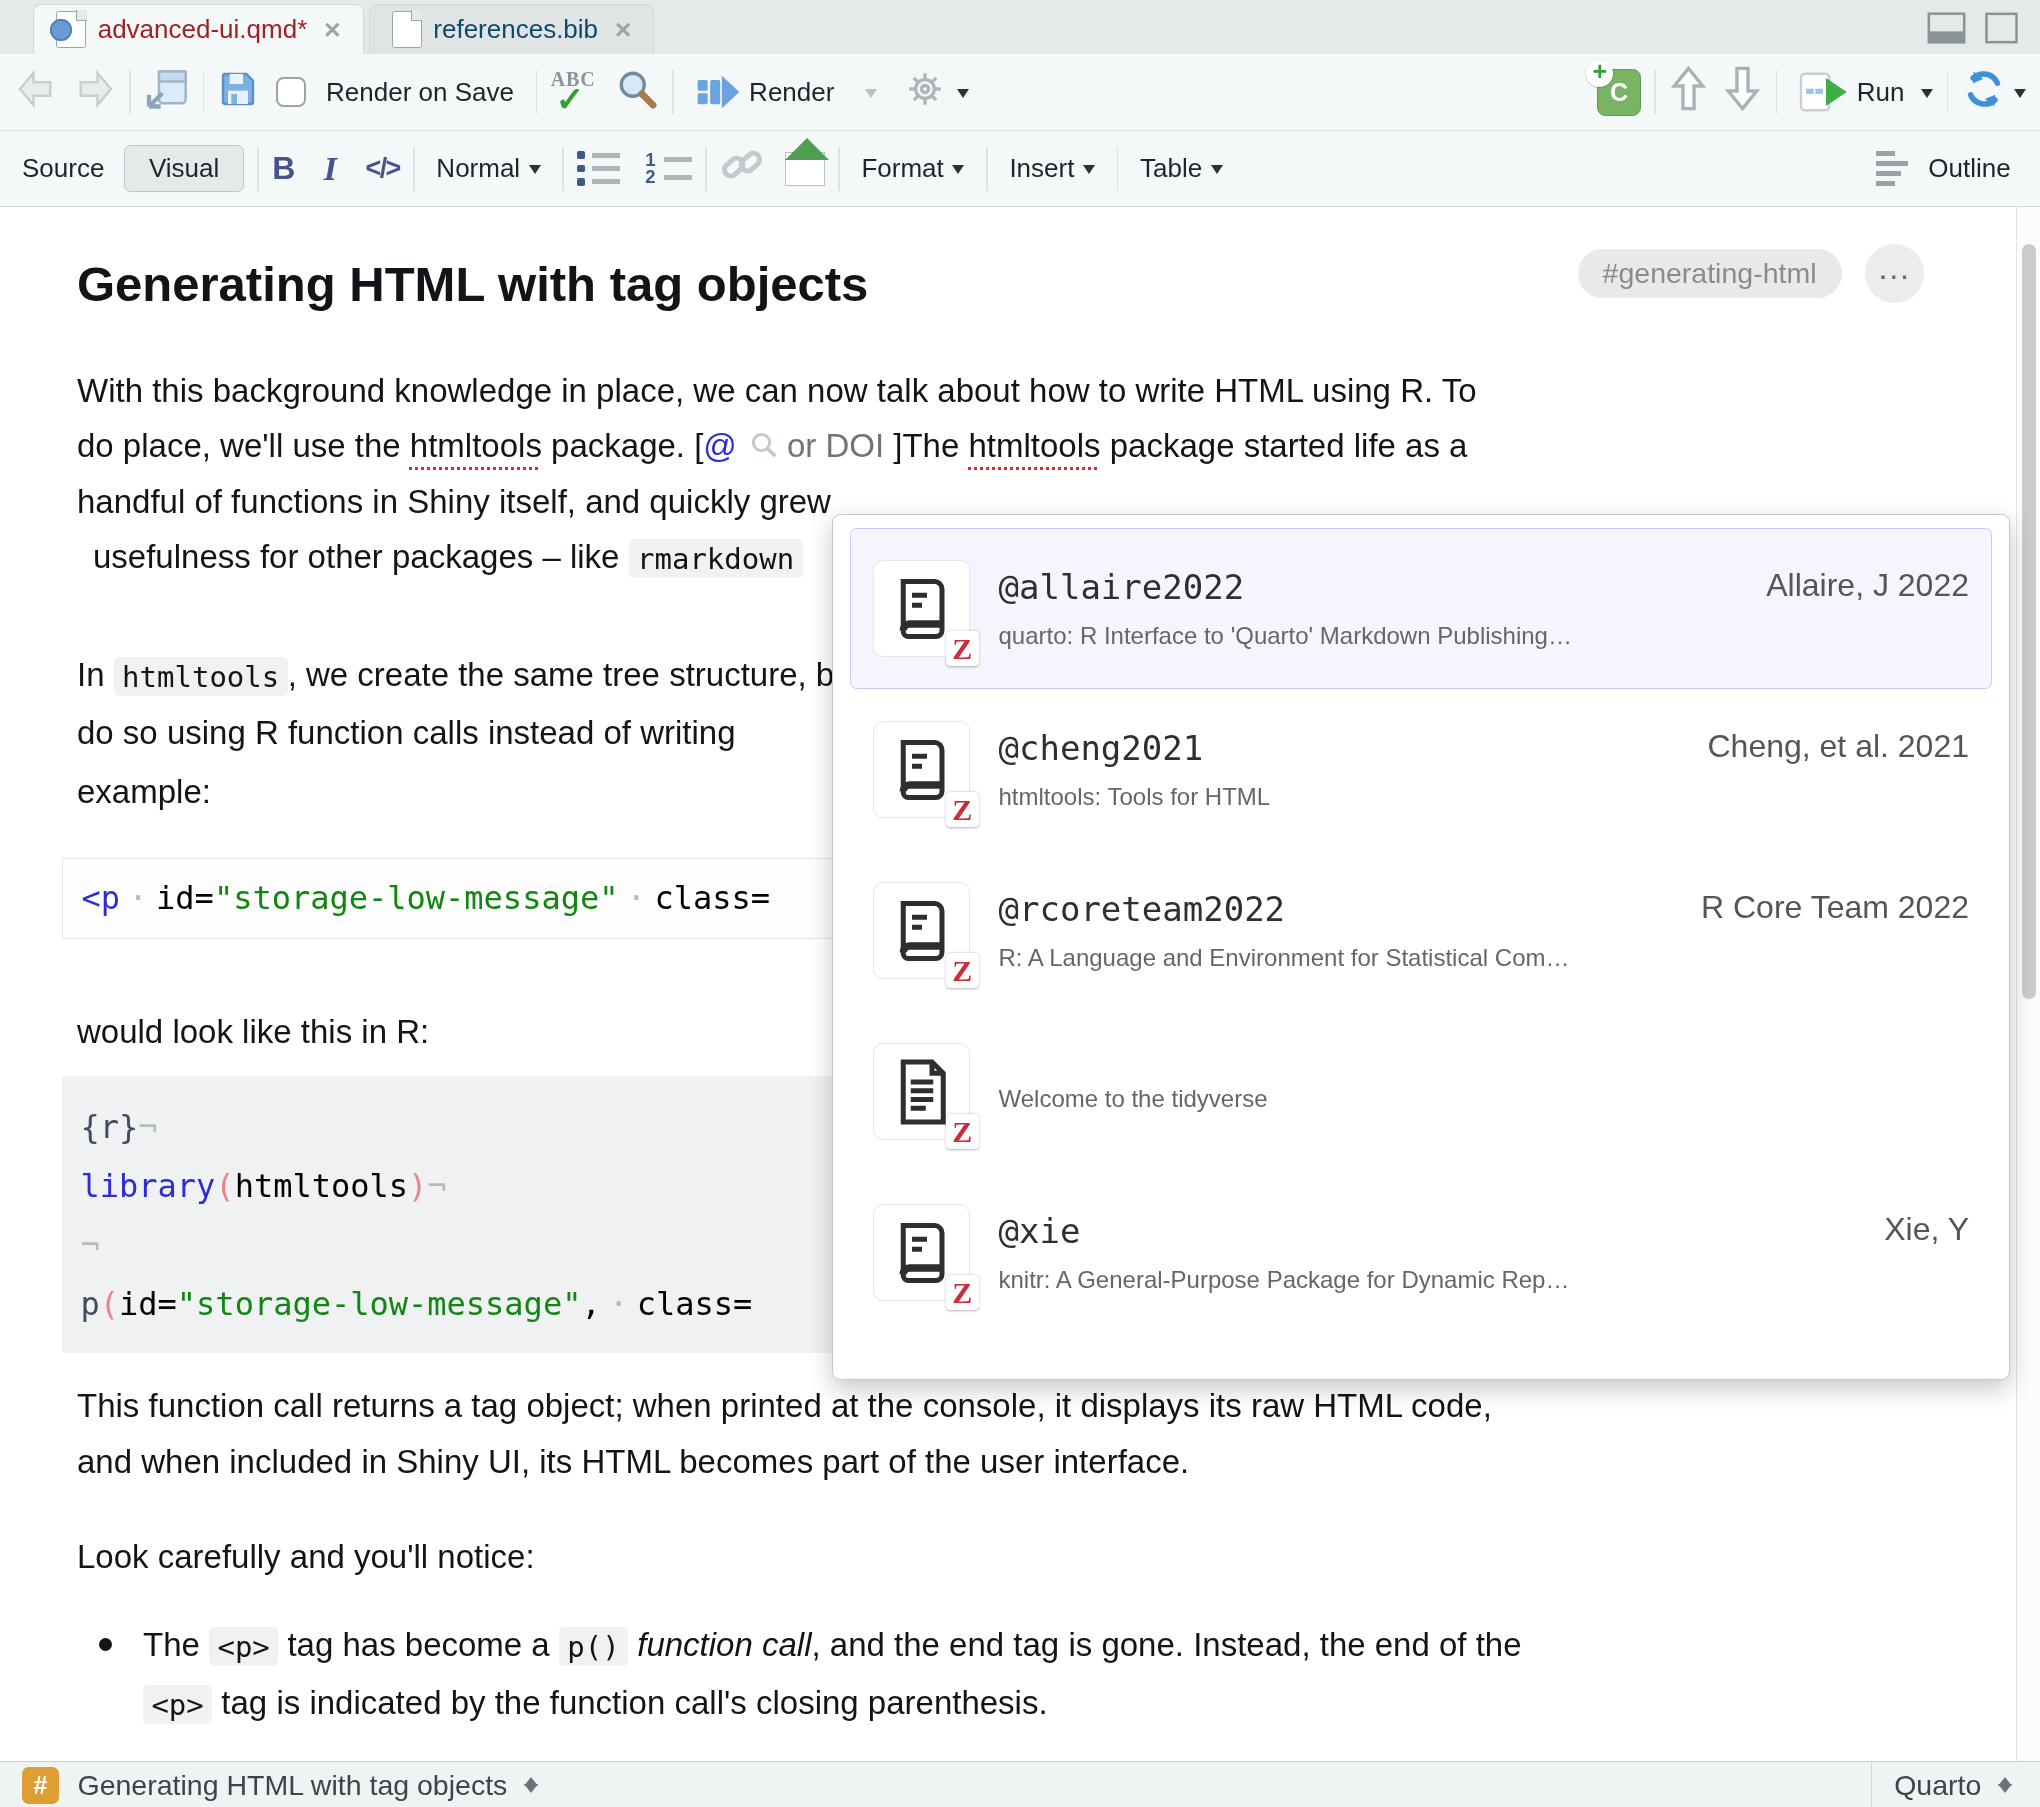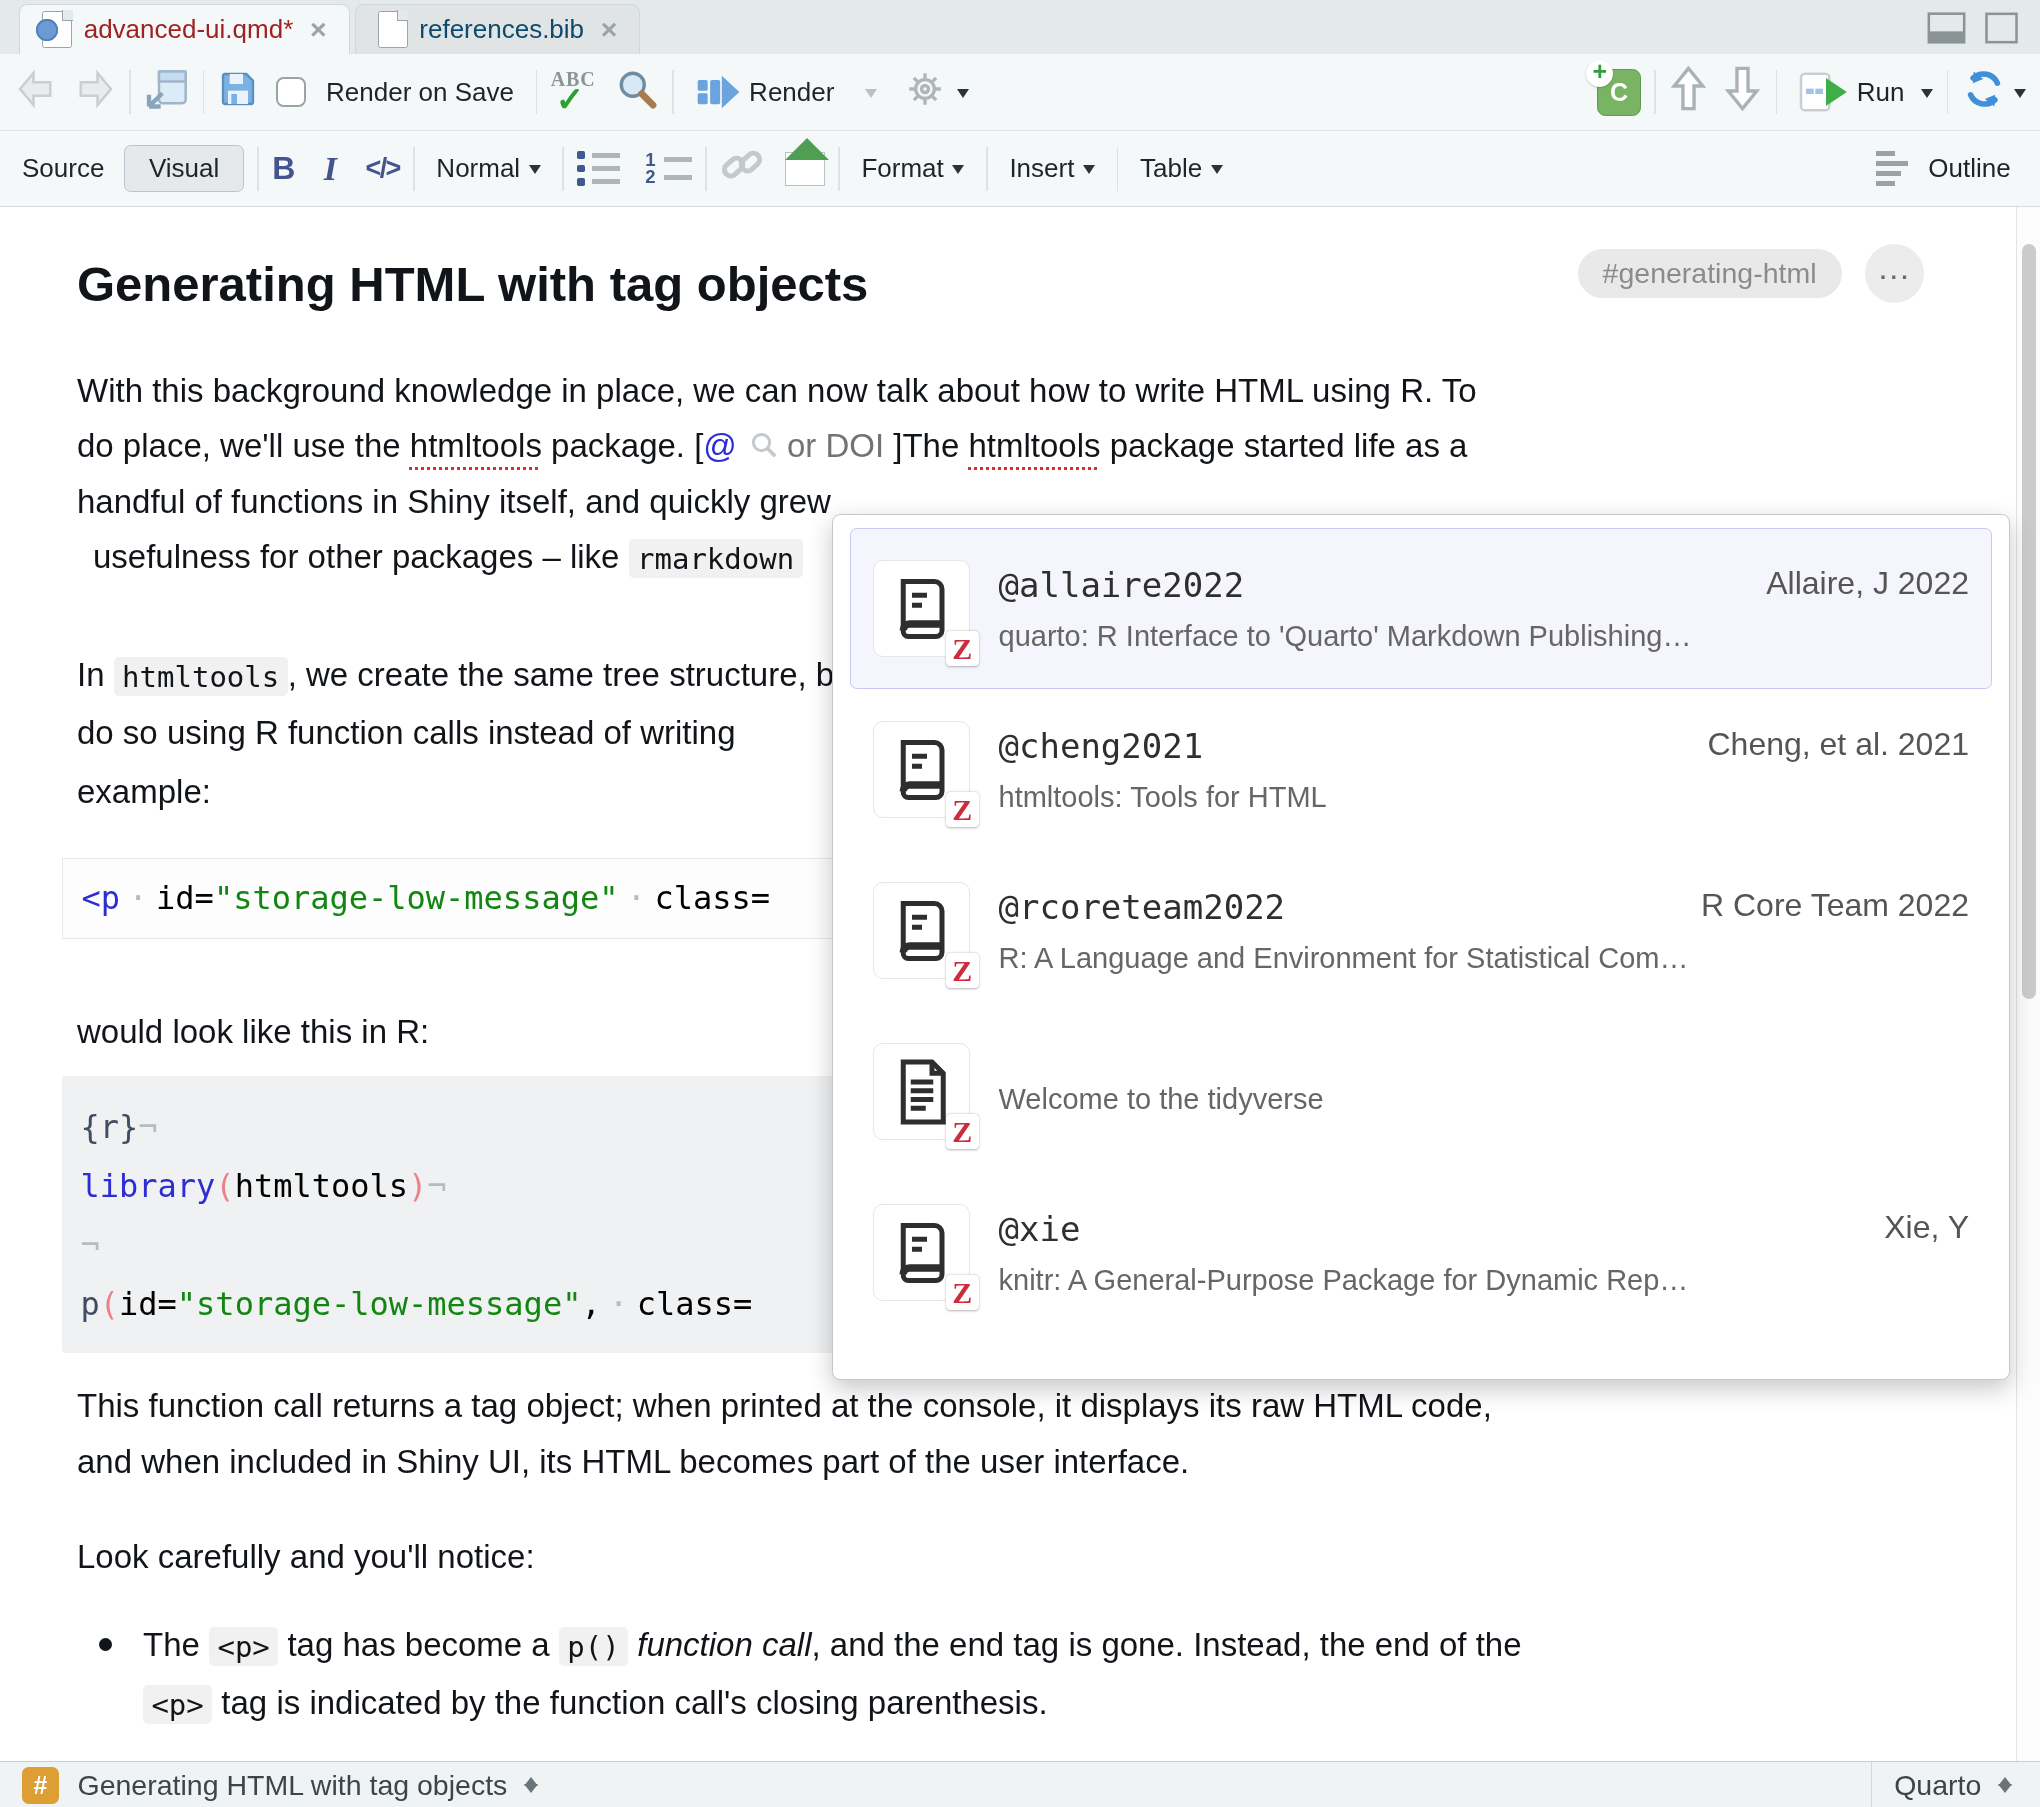--- a/index.html
+++ b/index.html
@@ -1,20 +1,20 @@
 <!DOCTYPE html>
 <html style="font-size:13.4px"><head>
 <meta charset="utf-8">
 <style>
   * { margin:0; padding:0; box-sizing:border-box; }
   html,body { width:2041px; height:1807px; font-family:"Liberation Sans","DejaVu Sans",sans-serif; background:#e4e9ea; overflow:hidden; }
   .window { position:relative; width:2041px; height:1807px; background:#e4e9ea; }
 
   
-  .tabstrip { position:relative; height:54px; background:#e4e9ea; display:flex; align-items:flex-end; padding-left:19px;text-align:right; }
+  .tabstrip { position:relative; height:54px; background:#e4e9ea; display:flex; align-items:flex-end; padding-left:33px;text-align:right; }
   .tab { display:flex; align-items:center; gap:11.7px; height:50px; padding:0 22px; border:0.8px solid #d2d8da; border-bottom:none; border-radius:8.4px 8.4px 0 0; font-size:26px; }
   .tab.active { background:#f5f8f8; }
   .tab.inactive { background:#e0e4e5; margin-left:5px; }
   .tab-title { color:#0c4a6e; }
   .tab.active .tab-title { color:#9e2222; }
   .tab-close { color:#9aa5a8; font-size:28.5px; font-weight:bold; margin-left:5px; cursor:default; }
   .file-ico { width:30px; height:37px; position:relative; background:#fff; border:1.7px solid #9aa5a8; border-radius:2.5px; }
   .file-ico:after { content:""; position:absolute; right:-1.7px; top:-1.7px; width:10px; height:10px; background:#e4e9ea; border-left:1.7px solid #9aa5a8; border-bottom:1.7px solid #9aa5a8; }
   .file-ico.qmd:before { content:""; position:absolute; left:-6.7px; top:6.7px; width:22px; height:22px; border-radius:50%; background:#6b9bd2; box-shadow:inset 0 0 0 1.7px #4d7fb8; }
   .win-controls { position:absolute; right:22px; top:11.7px; display:flex; gap:18.5px; align-items:center; }
@@ -77,21 +77,21 @@
   
   .popup { position:absolute; left:832px; top:307px; width:1178px; height:866px; background:#fff; border:1.7px solid #c6c6c6; border-radius:8.4px; box-shadow:0 8.4px 25px rgba(0,0,0,.22); padding:13.4px 17px; z-index:5; }
   .cite-item { position:relative; height:161px; display:flex; align-items:center; gap:28.5px; padding:0 22px; border:1.7px solid transparent; border-radius:6.7px; }
   .cite-item.selected { background:#f5f5fe; border-color:#c7c9f4; }
   .cite-icon-frame { position:relative; flex:0 0 auto; width:97px; height:97px; border:1.7px solid #e6e6e6; border-radius:10px; background:#fff; display:flex; align-items:center; justify-content:center; }
   .zbadge { position:absolute; right:-10px; bottom:-10px; background:#fff; color:#cc2d3c; font-family:"Liberation Serif",serif; font-weight:bold; font-size:30px; line-height:34px; padding:0.8px 6.7px; border-radius:4.2px; box-shadow:0 0.8px 2.5px rgba(0,0,0,.3); }
   .cite-text { flex:1 1 auto; min-width:0; }
   .cite-row1 { display:flex; justify-content:space-between; align-items:flex-start; }
   .cite-key { font-family:"DejaVu Sans Mono","Liberation Mono",monospace; font-size:34px; color:#2f2f2f; }
   .cite-src { font-size:32px; color:#555; }
-  .cite-title { font-size:29px; color:#666; margin-top:15px; overflow:hidden; text-overflow:ellipsis; }
+  .cite-title { font-size:24px; color:#666; margin-top:15px; overflow:hidden; text-overflow:ellipsis; }
 
   
   .scrollbar { position:absolute; top:0; right:0; width:25px; height:100%; border-left:0.8px solid #e3e3e3; background:#fcfcfc; }
   .scroll-thumb { position:absolute; left:5px; top:37px; width:14.3px; height:755px; background:#c9cbcd; border-radius:8.4px; }
 
   
   .statusbar { height:47px; background:#f0f3f4; border-top:1.7px solid #c9cfd1; display:flex; align-items:center; padding-left:22px; font-size:28.5px; color:#3a464c; position:relative; }
   .hash-badge { width:37px; height:37px; background:#dd9f33; border-radius:6.7px; color:#fff; font-weight:bold; font-size:25px; display:flex; align-items:center; justify-content:center; margin-right:18.5px; }
   .updown { display:inline-flex; flex-direction:column; gap:4.2px; margin-left:17px; }
   .updown i { width:0; height:0; border:7.6px solid transparent; }

